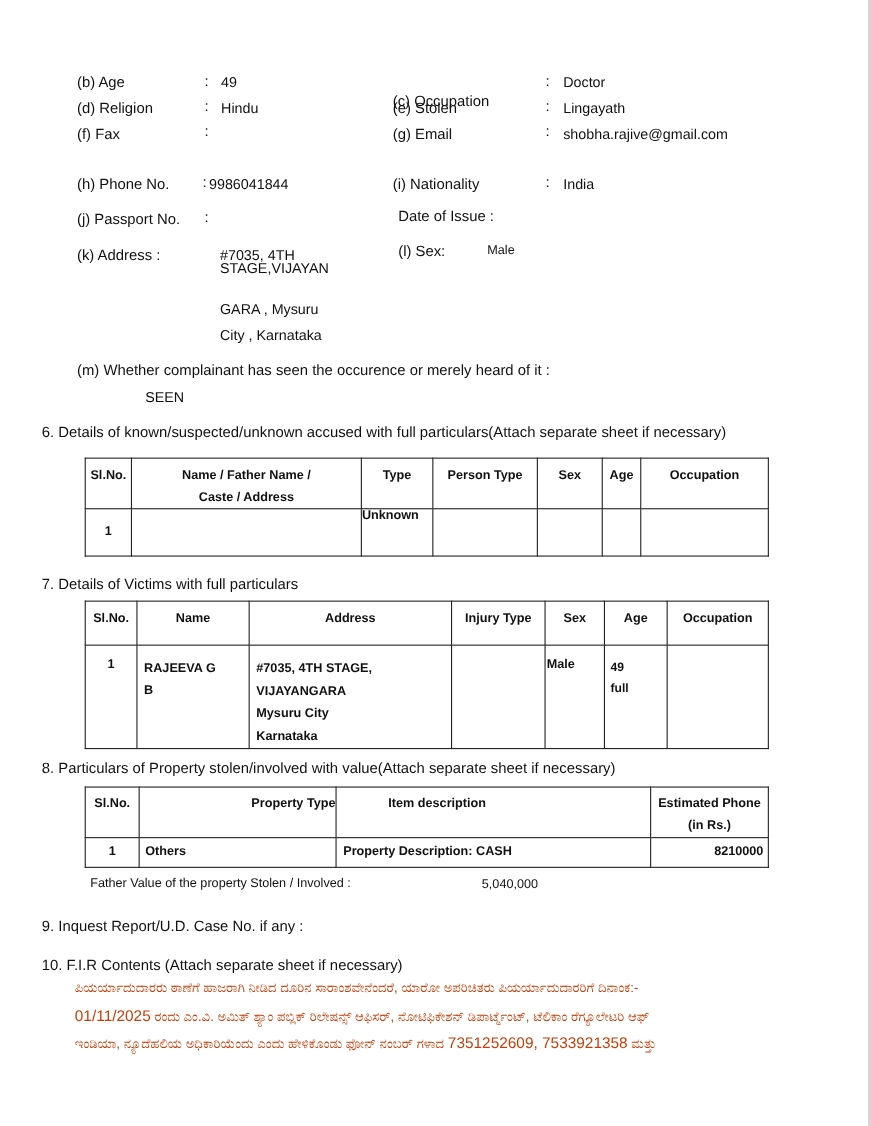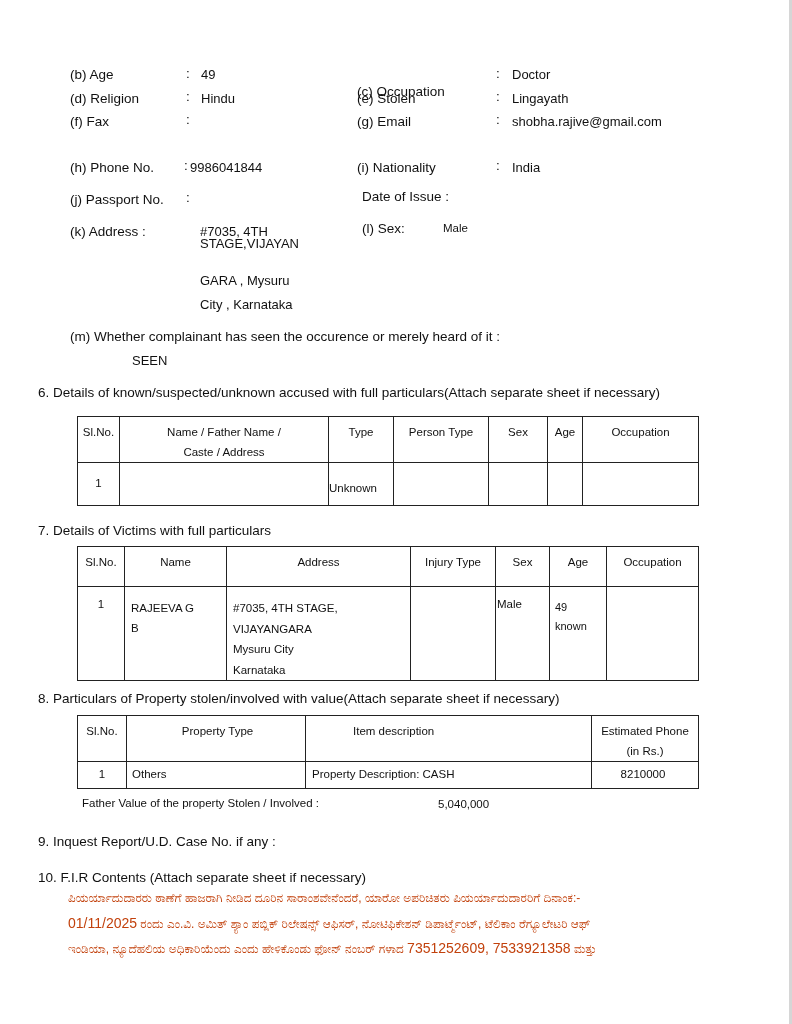--- a/index.html
+++ b/index.html
@@ -9,26 +9,26 @@
   }
   .right-edge { position: absolute; top: 0; right: 0; width: 3px; height: 1024px; background: #d6d6d6; }
   .abs { position: absolute; white-space: nowrap; }
   .lbl { font-size: 13.5px; }
   .colon { font-size: 13.5px; }
   .val { font-size: 13px; }
   .small { font-size: 11.5px; }
   .sec { font-size: 13.5px; }
   table.grid { position: absolute; border-collapse: collapse; }
   table.grid td, table.grid th {
-    border: 1.6px solid #222; font-weight: normal; vertical-align: top; padding: 0; font-size: 11.5px;
+    border: 1.6px solid #222; font-weight: bold; vertical-align: top; padding: 0; font-size: 11.5px;
   }
   table.grid th { text-align: center; padding-top: 5px; line-height: 20px; }
   .cell-l { text-align: left; padding-left: 3px !important; }
   .cell-c { text-align: center; }
-  .cell-r { text-align: center; padding-right: 4px !important; }
+  .cell-r { text-align: right; padding-right: 4px !important; }
   .kn { font-size: 12px; color: #c2410c; }
   .num { font-size: 14px; }
 </style>
 </head>
 <body>
 
 <div class="right-edge"></div>
 
 <div>
   <span class="abs lbl" style="left:70px;top:67px">(b) Age</span>
@@ -88,21 +88,21 @@
     <th style="width:208px"><span>Name / Father Name /</span><br><span>Caste / Address</span></th>
     <th style="width:64px"><span>Type</span></th>
     <th style="width:94px"><span>Person Type</span></th>
     <th style="width:58px"><span>Sex</span></th>
     <th style="width:34px"><span>Age</span></th>
     <th><span>Occupation</span></th>
   </tr>
   <tr style="height:43px">
     <td class="cell-c" style="padding-top:14px">1</td>
     <td></td>
-    <td style="padding-top:19px">Unknown</td>
+    <td style="padding-top:0">Unknown</td>
     <td></td>
     <td></td>
     <td></td>
     <td></td>
   </tr>
 </tbody>
   </table>
 
 <span class="abs sec" style="left:38px;top:523px">7.   Details of Victims with full particulars</span>
 <table class="grid" style="left:77px;top:546px;width:622px;">
@@ -115,32 +115,32 @@
     <th style="width:53px"><span>Sex</span></th>
     <th style="width:56px"><span>Age</span></th>
     <th><span>Occupation</span></th>
   </tr>
   <tr style="height:88px">
     <td class="cell-c" style="padding-top:11px"><span>1</span></td>
     <td class="cell-l" style="padding-top:11px;line-height:20px;padding-left:6px !important"><span>RAJEEVA G</span><br><span>B</span></td>
     <td class="cell-l" style="padding-top:11px;line-height:20.5px;padding-left:6px !important"><span>#7035, 4TH STAGE,</span><br><span>VIJAYANGARA</span><br><span>Mysuru City</span><br><span>Karnataka</span></td>
     <td></td>
     <td class="cell-l" style="padding-top:11px;padding-left:1px !important"><span>Male</span></td>
-    <td class="cell-l" style="padding-top:11px;line-height:19px;padding-left:5px !important;font-size:11px"><span>49</span><br><span>known</span></td>
+    <td class="cell-l" style="padding-top:11px;line-height:19px;padding-left:5px !important;font-size:11px"><span>49</span><br><span>full</span></td>
     <td></td>
   </tr>
 </tbody>
   </table>
 
 <span class="abs sec" style="left:38px;top:691px">8.   Particulars of Property stolen/involved with value(Attach separate sheet if necessary)</span>
 <table class="grid" style="left:77px;top:715px;width:622px;">
   <tbody>
       <tr style="height:46px">
     <th style="width:48px"><span>Sl.No.</span></th>
-    <th class="cell-l" style="width:175px;text-align:center;padding-left:32px"><span>Property Type</span></th>
+    <th class="cell-l" style="width:175px;text-align:right;padding-left:32px"><span>Property Type</span></th>
     <th style="width:238px;text-align:left;padding-left:47px"><span>Item description</span></th>
     <th><span>Estimated Phone</span><br><span>(in Rs.)</span></th>
   </tr>
   <tr style="height:27px">
     <td class="cell-c" style="padding-top:6px"><span>1</span></td>
     <td class="cell-l" style="padding-top:6px;padding-left:5px !important"><span>Others</span></td>
     <td class="cell-l" style="padding-top:6px;padding-left:6px !important"><span>Property Description: CASH</span></td>
     <td class="cell-r" style="padding-top:6px"><span>8210000</span></td>
   </tr>
 </tbody>

